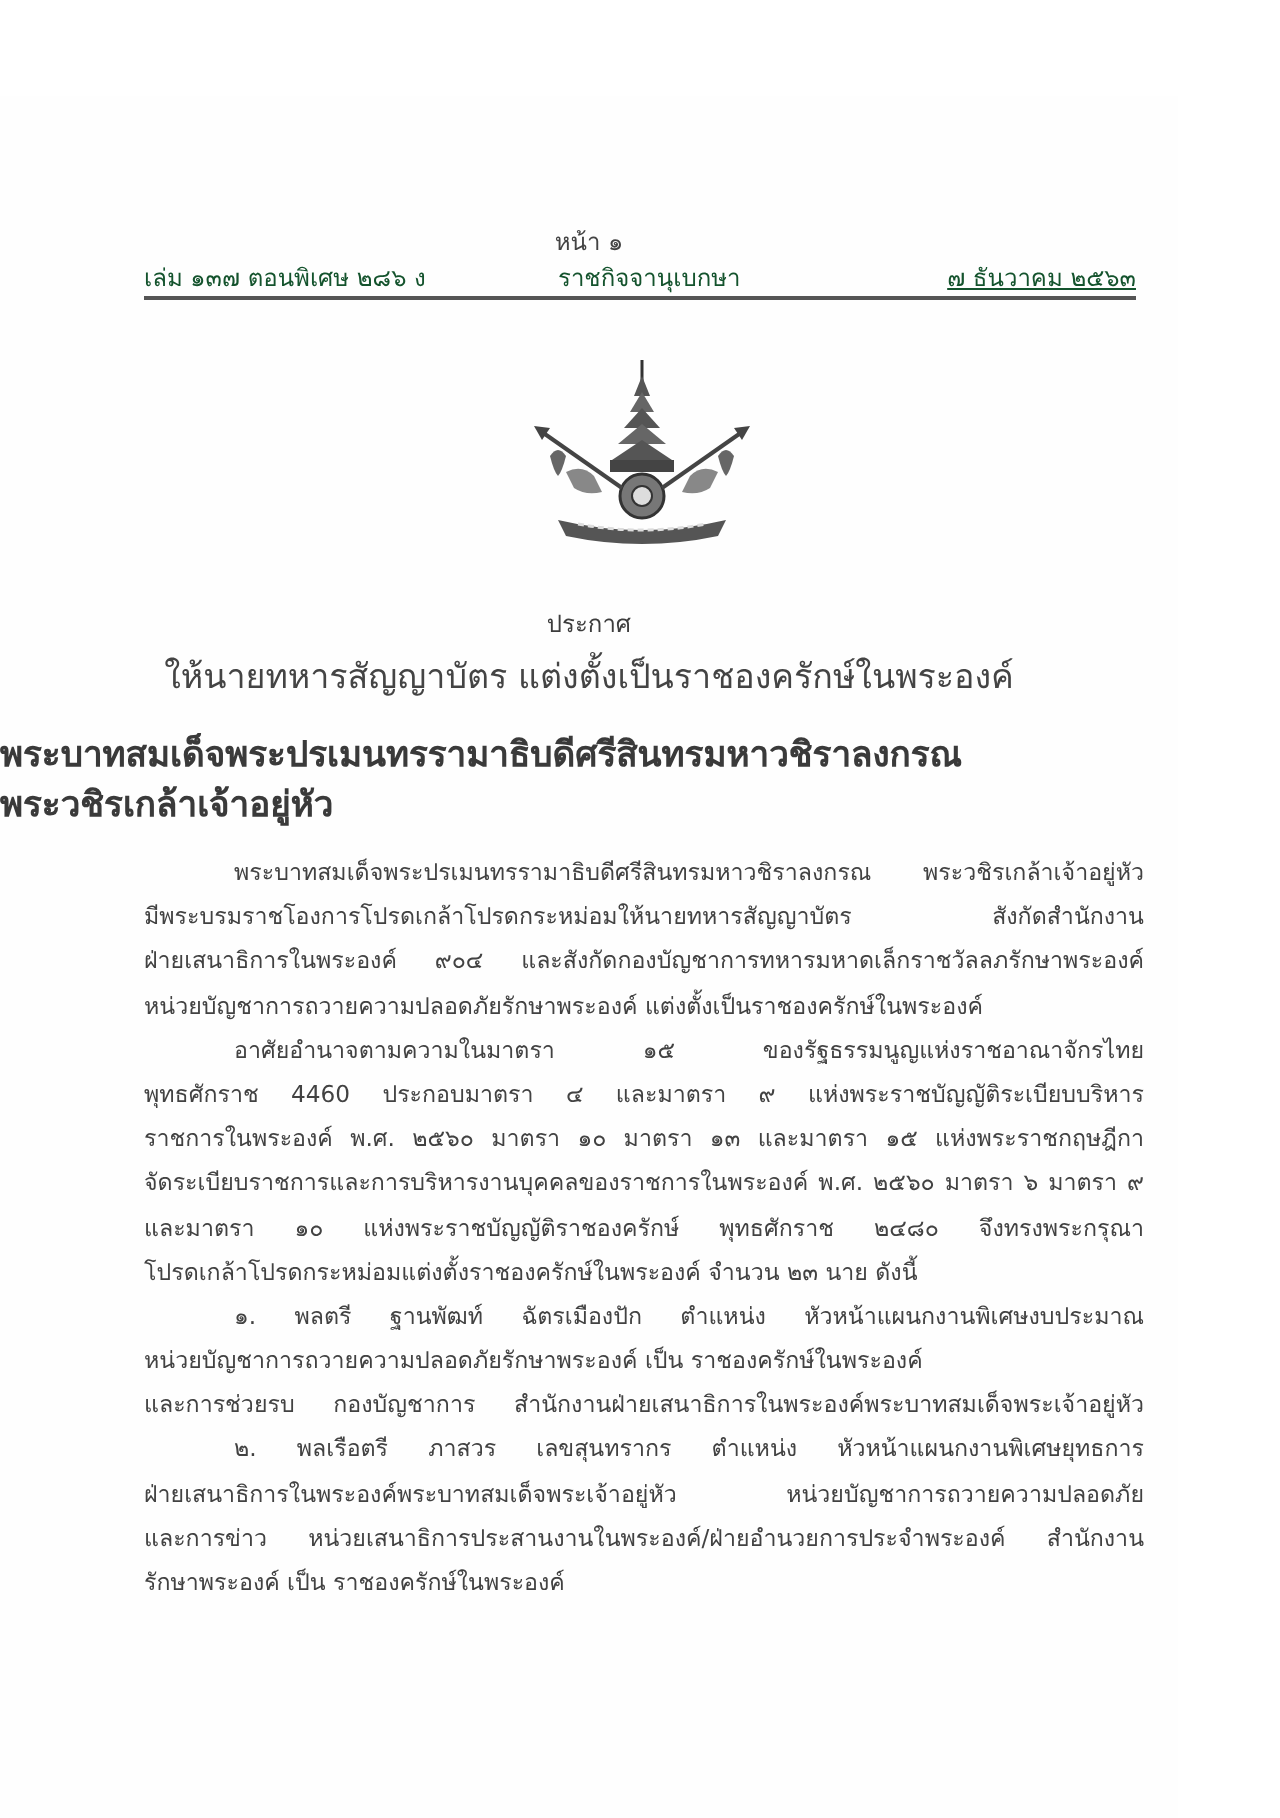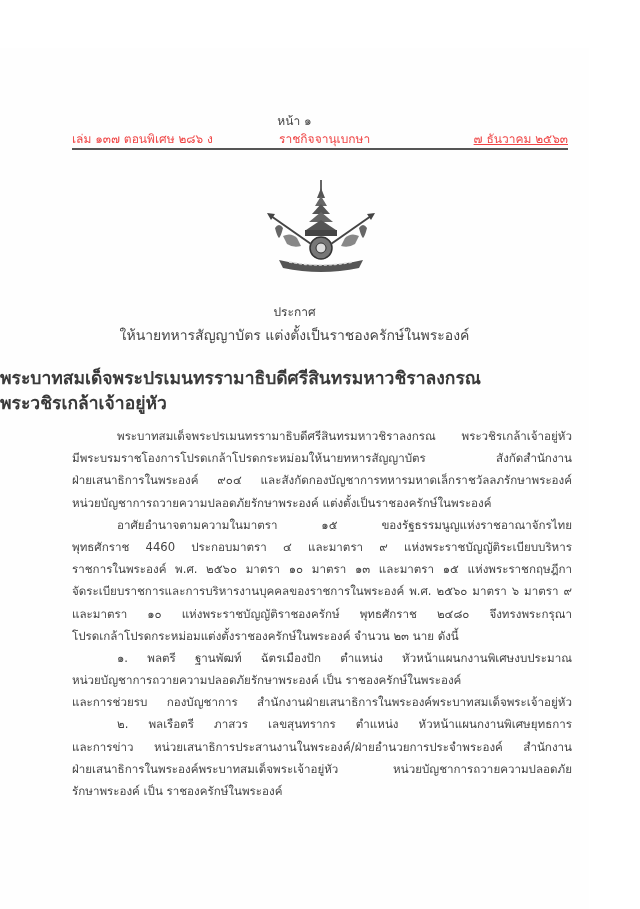--- a/index.html
+++ b/index.html
@@ -30,21 +30,21 @@
       font-size: 12px;
       color: #444;
     }
     .header-row {
       position: absolute;
       top: 81px;
       left: 72px;
       width: 496px;
       height: 18px;
       font-size: 12px;
-      color: #ef4444;
+      color: #14532d;
     }
     .header-row .left { position: absolute; left: 0; top: 0; }
     .header-row .center { position: absolute; left: 207px; top: 0; }
     .header-row .right { position: absolute; right: 0; top: 0; text-decoration: underline; }
     .header-rule {
       position: absolute;
       top: 100px;
       left: 72px;
       width: 496px;
       height: 2px;
@@ -63,21 +63,21 @@
       left: 0; right: 0;
       text-align: center;
       font-size: 12px;
       color: #3d3d3d;
     }
     .announce-subtitle {
       position: absolute;
       top: 276px;
       left: 0; right: 0;
       text-align: center;
-      font-size: 14px;
+      font-size: 17px;
       color: #444;
     }
     .king-title {
       position: absolute;
       top: 318px;
       left: 0; right: 0;
       text-align: left;
       font-size: 17.5px;
       font-weight: bold;
       color: #3a3a3a;
@@ -167,18 +167,18 @@
     <span class="line">จัดระเบียบราชการและการบริหารงานบุคคลของราชการในพระองค์ พ.ศ. ๒๕๖๐ มาตรา ๖ มาตรา ๙</span>
     <span class="line">และมาตรา ๑๐ แห่งพระราชบัญญัติราชองครักษ์ พุทธศักราช ๒๔๘๐ จึงทรงพระกรุณา</span>
     <span class="line last">โปรดเกล้าโปรดกระหม่อมแต่งตั้งราชองครักษ์ในพระองค์ จำนวน ๒๓ นาย ดังนี้</span>
 
 
     <span class="line indent">๑. พลตรี ฐานพัฒท์ ฉัตรเมืองปัก ตำแหน่ง หัวหน้าแผนกงานพิเศษงบประมาณ</span>
     <span class="line last">หน่วยบัญชาการถวายความปลอดภัยรักษาพระองค์ เป็น ราชองครักษ์ในพระองค์</span>
     <span class="line">และการช่วยรบ กองบัญชาการ สำนักงานฝ่ายเสนาธิการในพระองค์พระบาทสมเด็จพระเจ้าอยู่หัว</span>
 
     <span class="line indent">๒. พลเรือตรี ภาสวร เลขสุนทรากร ตำแหน่ง หัวหน้าแผนกงานพิเศษยุทธการ</span>
+    <span class="line">ฝ่ายเสนาธิการในพระองค์พระบาทสมเด็จพระเจ้าอยู่หัว หน่วยบัญชาการถวายความปลอดภัย</span>
     <span class="line">และการข่าว หน่วยเสนาธิการประสานงานในพระองค์/ฝ่ายอำนวยการประจำพระองค์ สำนักงาน</span>
-    <span class="line">ฝ่ายเสนาธิการในพระองค์พระบาทสมเด็จพระเจ้าอยู่หัว หน่วยบัญชาการถวายความปลอดภัย</span>
     <span class="line last">รักษาพระองค์ เป็น ราชองครักษ์ในพระองค์</span>
   </div>
 
 </div>
 
 </body></html>

